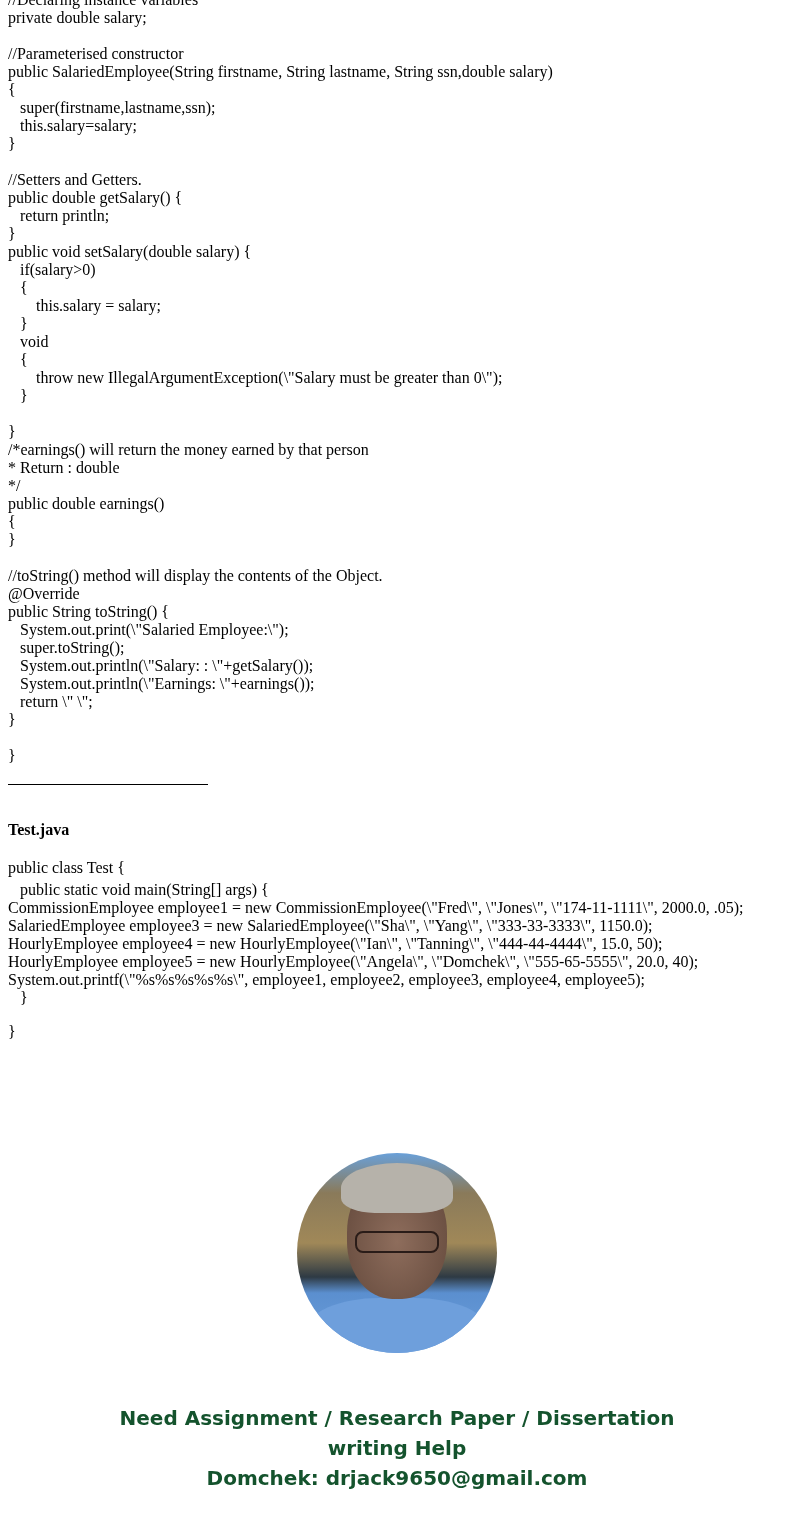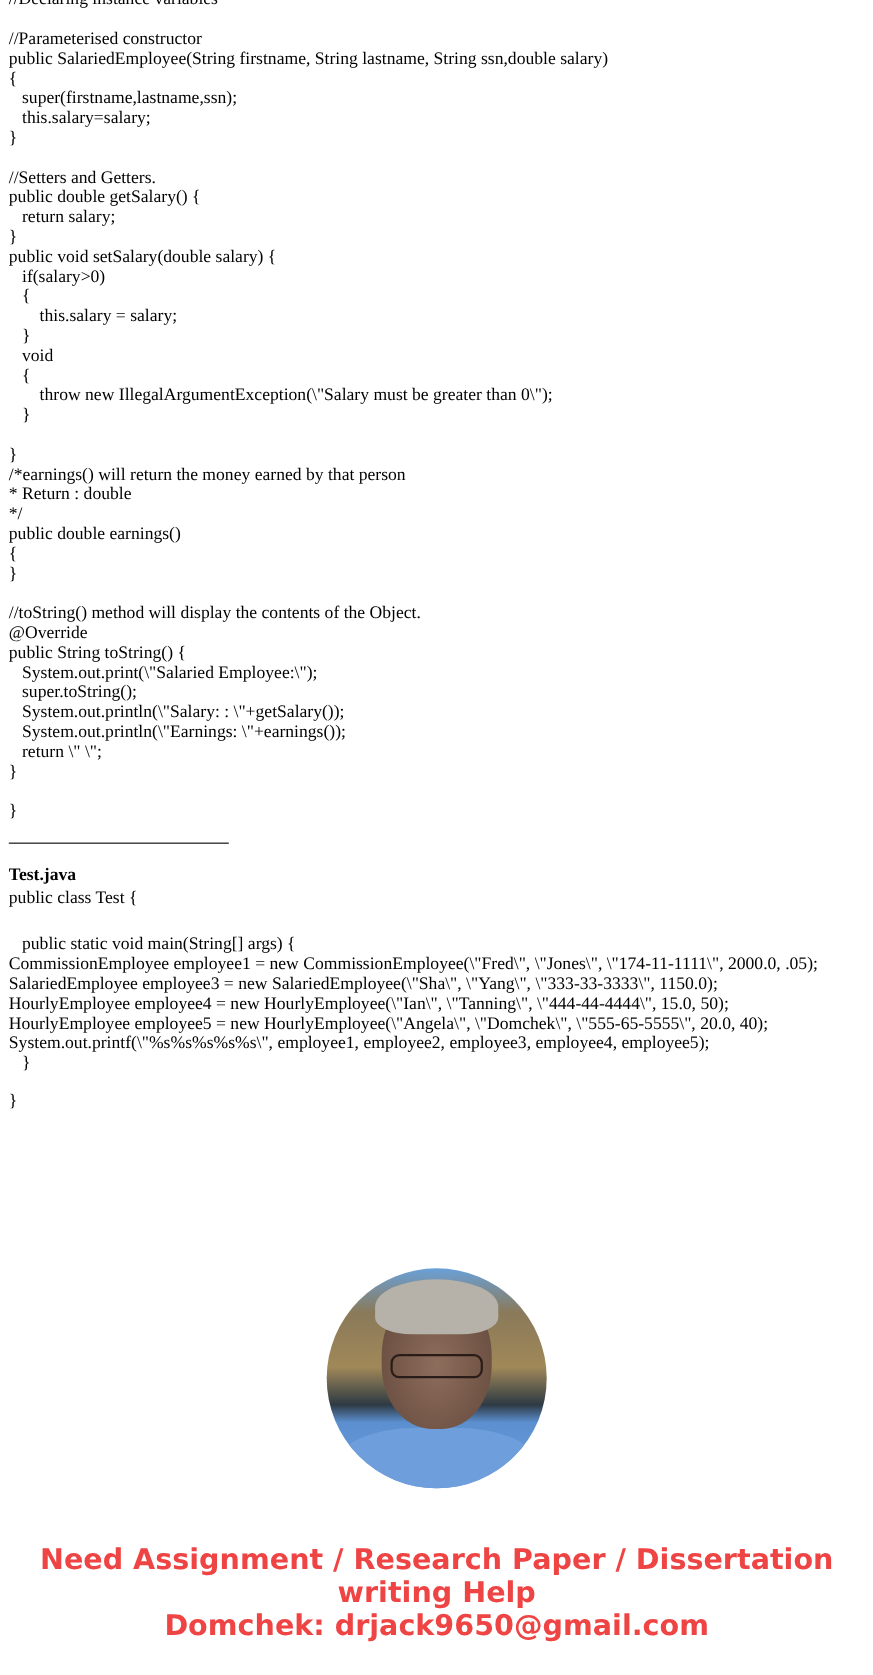--- a/index.html
+++ b/index.html
@@ -6,21 +6,21 @@
   body {
     width: 794px; height: 1523px; overflow: hidden; position: relative;
     font-family: "Liberation Serif", "DejaVu Serif", serif;
     font-size: 16px; color: #000;
   }
   .doc { position: absolute; left: 8px; top: -9px; right: 8px; }
   .line { height: 18px; line-height: 18px; white-space: pre; }
   .gap { height: 16px; }
   .wrap { white-space: normal; line-height: 18px; }
   .rule { width: 200px; height: 0; border-top: 1px solid #000; margin-top: 19px; }
-  .heading { font-weight: bold; margin-top: 20px; line-height: 18px; }
+  .heading { font-weight: bold; margin-top: 36px; line-height: 18px; }
   .avatar {
     position: absolute; left: 297px; top: 1153px; width: 200px; height: 200px;
     border-radius: 50%; overflow: hidden;
     background: linear-gradient(180deg, #6aa0d8 0%, #8a7a5a 20%, #a08858 45%, #2e3a44 62%, #5b8fcf 70%, #6c9fdc 100%);
   }
   .avatar .face {
     position: absolute; left: 50px; top: 18px; width: 100px; height: 128px;
     border-radius: 48% 48% 45% 45%;
     background: radial-gradient(ellipse at 50% 55%, #8e6d5c 0%, #6e5244 70%, #5a4237 100%);
   }
@@ -31,41 +31,42 @@
   .avatar .glasses {
     position: absolute; left: 58px; top: 78px; width: 84px; height: 22px;
     border: 2px solid #2a1c18; border-radius: 8px; box-sizing: border-box;
   }
   .avatar .shirt {
     position: absolute; left: 10px; top: 145px; width: 180px; height: 80px;
     border-radius: 40% 40% 0 0; background: #6e9fdc;
   }
   .promo {
     position: absolute; left: 0; width: 794px; top: 1403px; text-align: center;
-    font-family: "DejaVu Sans", sans-serif; font-weight: bold; font-size: 26px;
-    line-height: 30px; color: #ef4444;
+    font-family: "DejaVu Sans", sans-serif; font-weight: bold; font-size: 20px;
+    line-height: 30px; color: #14532d;
   }
 </style>
 </head>
 <body>
 
 <div class="doc">
   <div>
     <div class="line">//Declaring instance variables</div>
+    <div class="line">private double salary;</div>
     <div class="line"></div>
     <div class="line">//Parameterised constructor</div>
     <div class="line">public SalariedEmployee(String firstname, String lastname, String ssn,double salary)</div>
     <div class="line">{</div>
     <div class="line">   super(firstname,lastname,ssn);</div>
     <div class="line">   this.salary=salary;</div>
     <div class="line">}</div>
     <div class="line"></div>
     <div class="line">//Setters and Getters.</div>
     <div class="line">public double getSalary() {</div>
-    <div class="line">   return salary;</div>
+    <div class="line">   return println;</div>
     <div class="line">}</div>
     <div class="line">public void setSalary(double salary) {</div>
     <div class="line">   if(salary&gt;0)</div>
     <div class="line">   {</div>
     <div class="line">       this.salary = salary;</div>
     <div class="line">   }</div>
     <div class="line">   void</div>
     <div class="line">   {</div>
     <div class="line">       throw new IllegalArgumentException(\"Salary must be greater than 0\");</div>
     <div class="line">   }</div>
@@ -87,22 +88,22 @@
     <div class="line">   System.out.println(\"Earnings: \"+earnings());</div>
     <div class="line">   return \" \";</div>
     <div class="line">}</div>
     <div class="line"></div>
     <div class="line">}</div>
   </div>
 
   <div class="rule"></div>
 
   <div class="heading">Test.java</div>
-  <div class="line" style="margin-top:3px">public class Test {</div>
-  <div class="line" style="margin-top:24px">   public static void main(String[] args) {</div>
+  <div class="line" style="margin-top:20px">public class Test {</div>
+  <div class="line" style="margin-top:4px">   public static void main(String[] args) {</div>
   <div class="line">CommissionEmployee employee1 = new CommissionEmployee(\"Fred\", \"Jones\", \"174-11-1111\", 2000.0, .05);</div>
   <div class="line">SalariedEmployee employee3 = new SalariedEmployee(\"Sha\", \"Yang\", \"333-33-3333\", 1150.0);</div>
   <div class="line">HourlyEmployee employee4 = new HourlyEmployee(\"Ian\", \"Tanning\", \"444-44-4444\", 15.0, 50);</div>
   <div class="line">HourlyEmployee employee5 = new HourlyEmployee(\"Angela\", \"Domchek\", \"555-65-5555\", 20.0, 40);</div>
   <div class="line">System.out.printf(\"%s%s%s%s%s\", employee1, employee2, employee3, employee4, employee5);</div>
   <div class="line">   }</div>
   <div class="gap"></div>
   <div class="line">}</div>
 </div>
 

